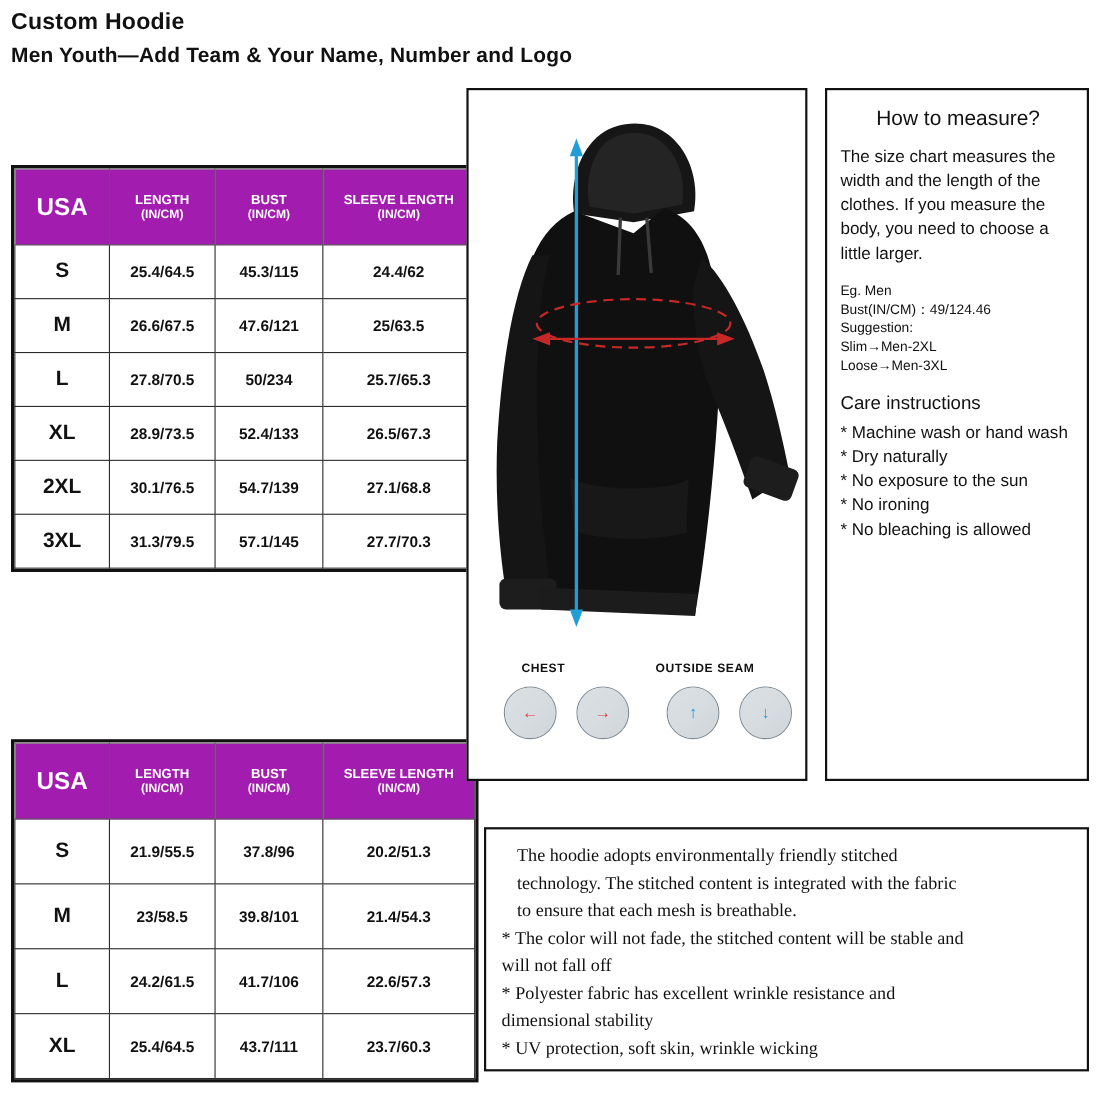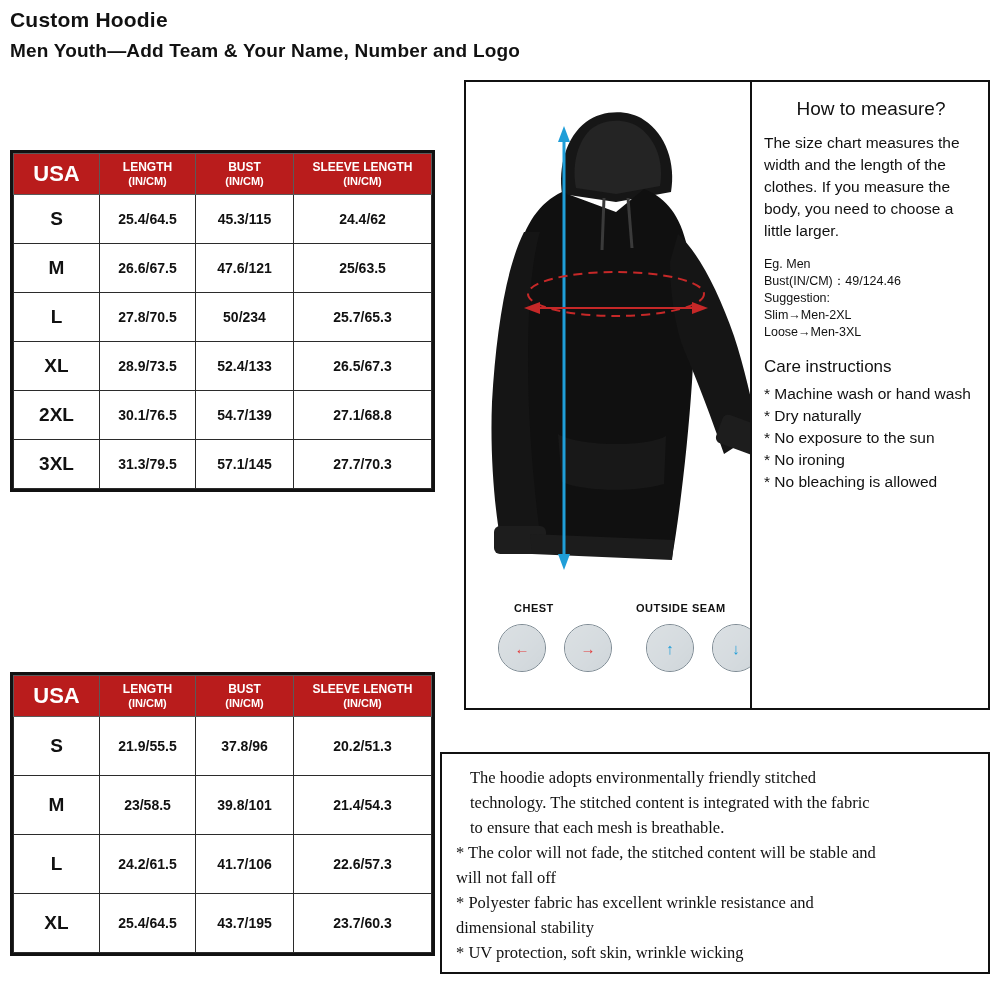--- a/index.html
+++ b/index.html
@@ -46,26 +46,26 @@
     width: 418px;
     background: #fff;
     table-layout: fixed;
   }
   table.size th, table.size td {
     border: 1px solid #2b2b2b;
     text-align: center;
     vertical-align: middle;
   }
   table.size thead th {
-    background: #b91c1c;
+    background: #a21caf;
     color: #ffffff;
     border-color: #5a5a5a;
     font-size: 12px;
     font-weight: 700;
-    padding: 6px 2px;
+    padding: 20px 2px;
     line-height: 14px;
   }
   table.size thead th.usa {
     font-size: 22px;
     font-weight: 700;
   }
   table.size tbody td {
     font-size: 14px;
     font-weight: 700;
     height: 49px;
@@ -84,21 +84,21 @@
 
   .mens-wrap table.size tbody td { height: 49px; }
   .youth-wrap table.size tbody td { height: 59px; }
 
   
   .frame { border: 3px solid #111; padding: 0; display: inline-block; background: #111; }
 
   
   .center-panel {
     position: absolute;
-    left: 464px; top: 80px;
+    left: 424px; top: 80px;
     width: 310px; height: 630px;
     border: 2px solid #111;
     background: #fff;
     overflow: hidden;
   }
   .hoodie-art { position: absolute; left: 0; top: 0; width: 310px; height: 520px; }
 
   .measure-caption {
     position: absolute;
     font-size: 11px;
@@ -294,21 +294,21 @@
         </tr>
         <tr>
           <td class="sz">L</td>
           <td>24.2/61.5</td>
           <td>41.7/106</td>
           <td>22.6/57.3</td>
         </tr>
         <tr>
           <td class="sz">XL</td>
           <td>25.4/64.5</td>
-          <td>43.7/195</td>
+          <td>43.7/111</td>
           <td>23.7/60.3</td>
         </tr>
       </tbody>
     </table>
     </div>
   </div>
 
   <div class="center-panel">
     <svg class="hoodie-art" viewBox="0 0 310 520">
 

